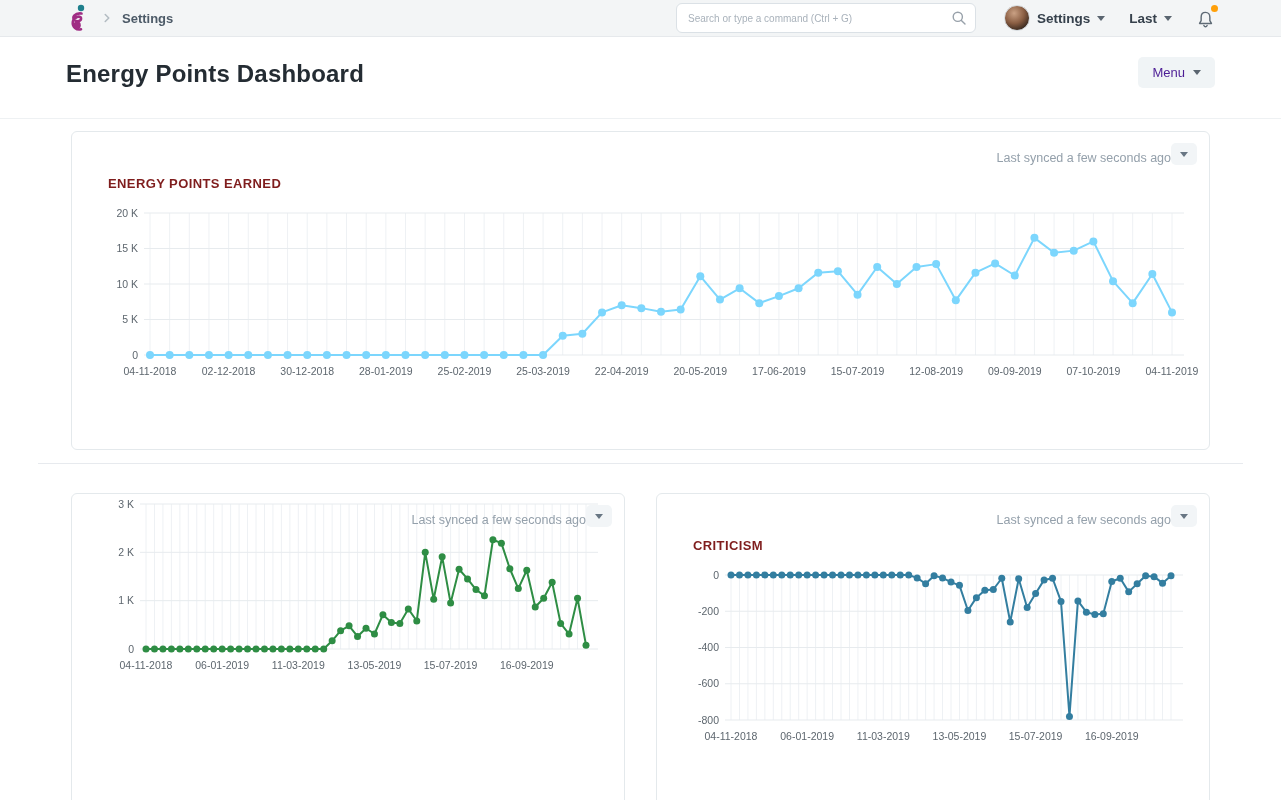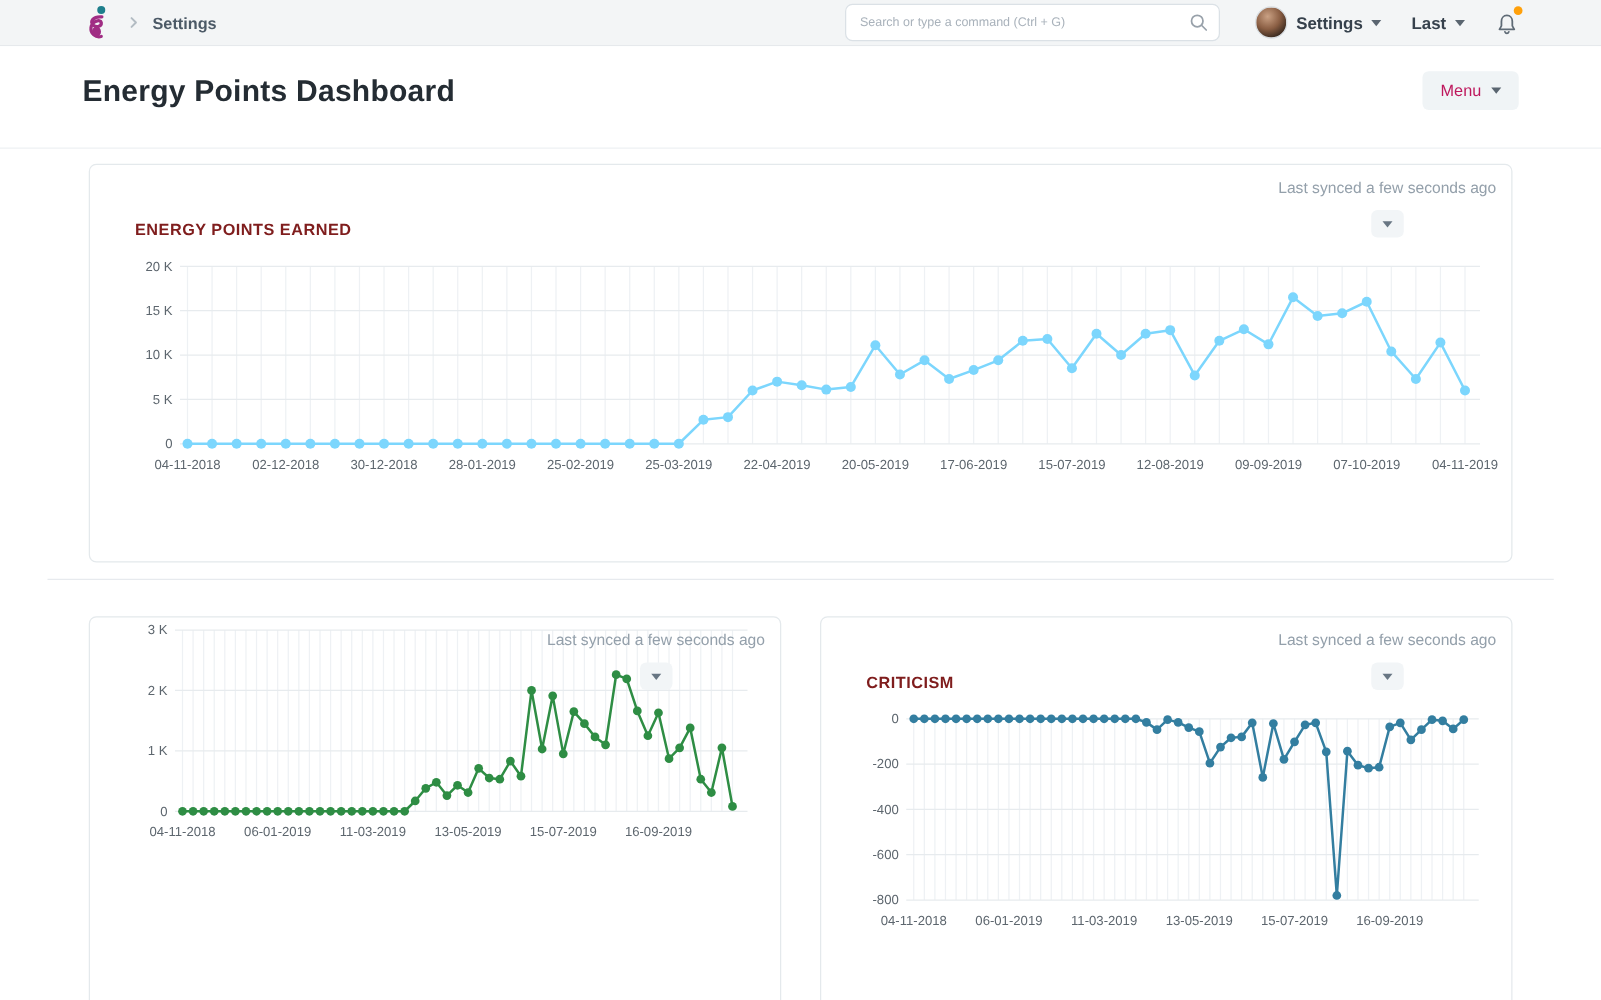--- a/index.html
+++ b/index.html
@@ -57,34 +57,34 @@
   .page-head {
     display: flex; align-items: flex-end; justify-content: space-between;
     padding: 20px 66px 30px;
     border-bottom: 1px solid #eef1f3;
     background: #fff;
     gap: 20px;
   }
   .page-title { margin: 0; font-size: 24px; font-weight: 700; color: #242c33; letter-spacing: .2px; }
   .menu-btn {
     background: #f0f4f6; border: none; border-radius: 5px;
-    padding: 8px 14px; font-size: 13px; font-weight: 500; color: #be185d;
+    padding: 8px 14px; font-size: 13px; font-weight: 500; color: #4c1d95;
     display: flex; align-items: center; gap: 8px; cursor: pointer;
     font-family: "Liberation Sans", sans-serif;
   }
   
   .container { width: 1139px; margin: 0 auto; }
   .card {
     position: relative; background: #fff;
     border: 1px solid #e4e9ec; border-radius: 6px;
   }
   .card-top { margin-top: 12px; height: 319px; }
   .row2 { display: flex; gap: 31px; margin-top: 29px; }
   .card-small { width: 554px; height: 314px; }
-  .sync { position: absolute; top: 11px; right: 12px; display: flex; align-items: center; gap: 11px; flex-direction: column; }
+  .sync { position: absolute; top: 11px; right: 12px; display: flex; align-items: flex-end; gap: 0; }
   .sync-text { font-size: 12.5px; color: #94a0ab; }
   .sync-btn {
     width: 26px; height: 22px; background: #f2f5f7; border: none; border-radius: 5px;
     display: flex; align-items: center; justify-content: center; cursor: pointer;
   }
   .sync-btn .caret { border-top-color: #687683; }
   .chart-title {
     margin: 44px 0 12px 36px;
     font-size: 13px; font-weight: 700; color: #7f1d1d; letter-spacing: .4px;
   }

